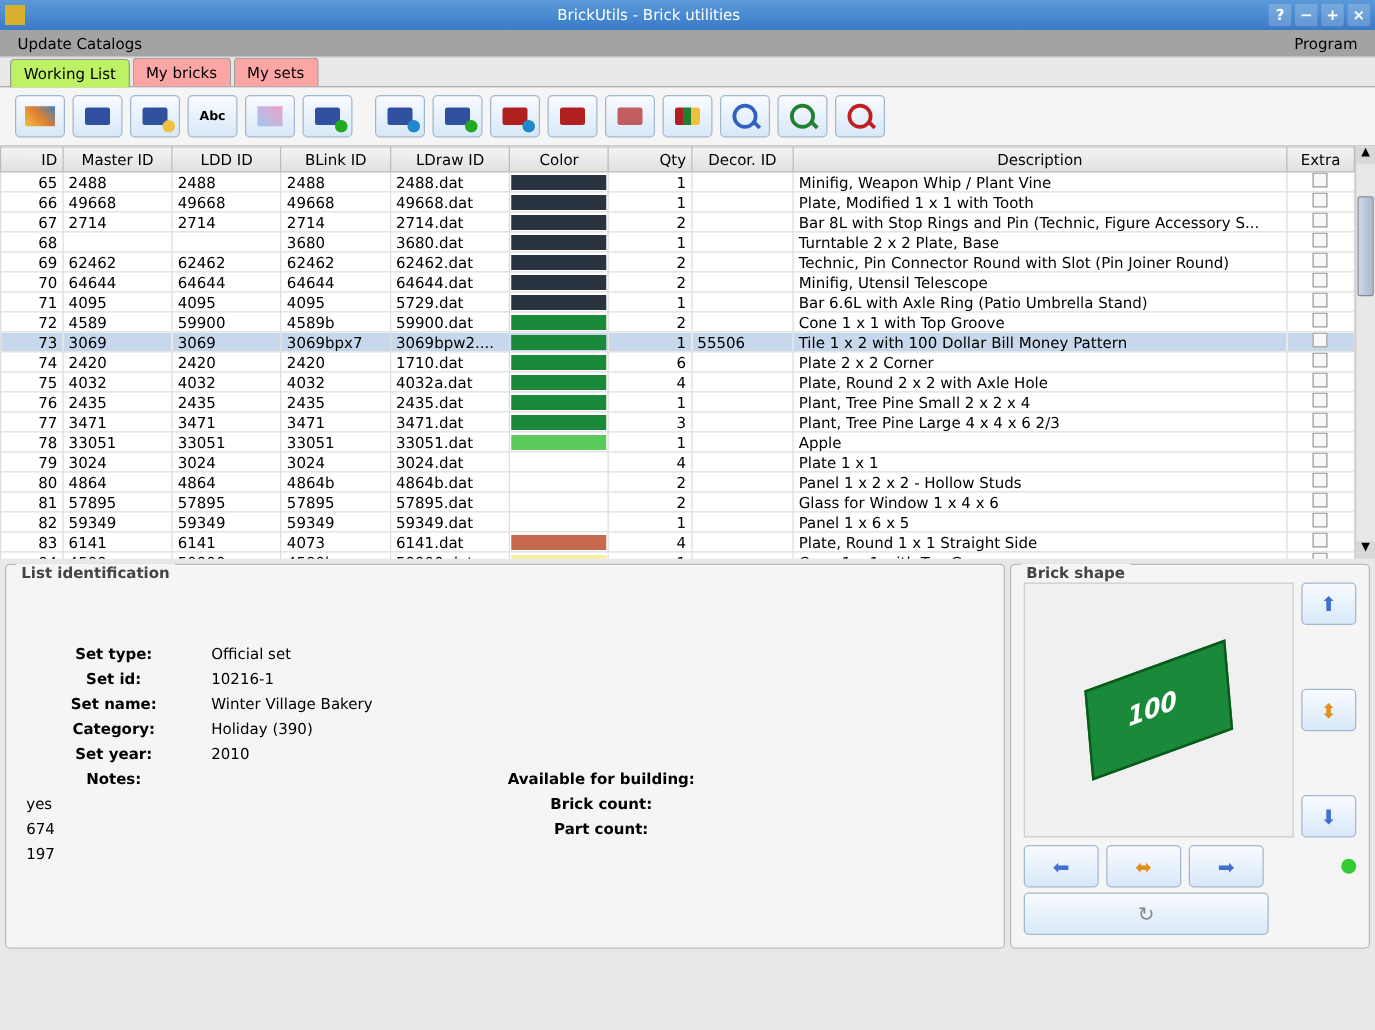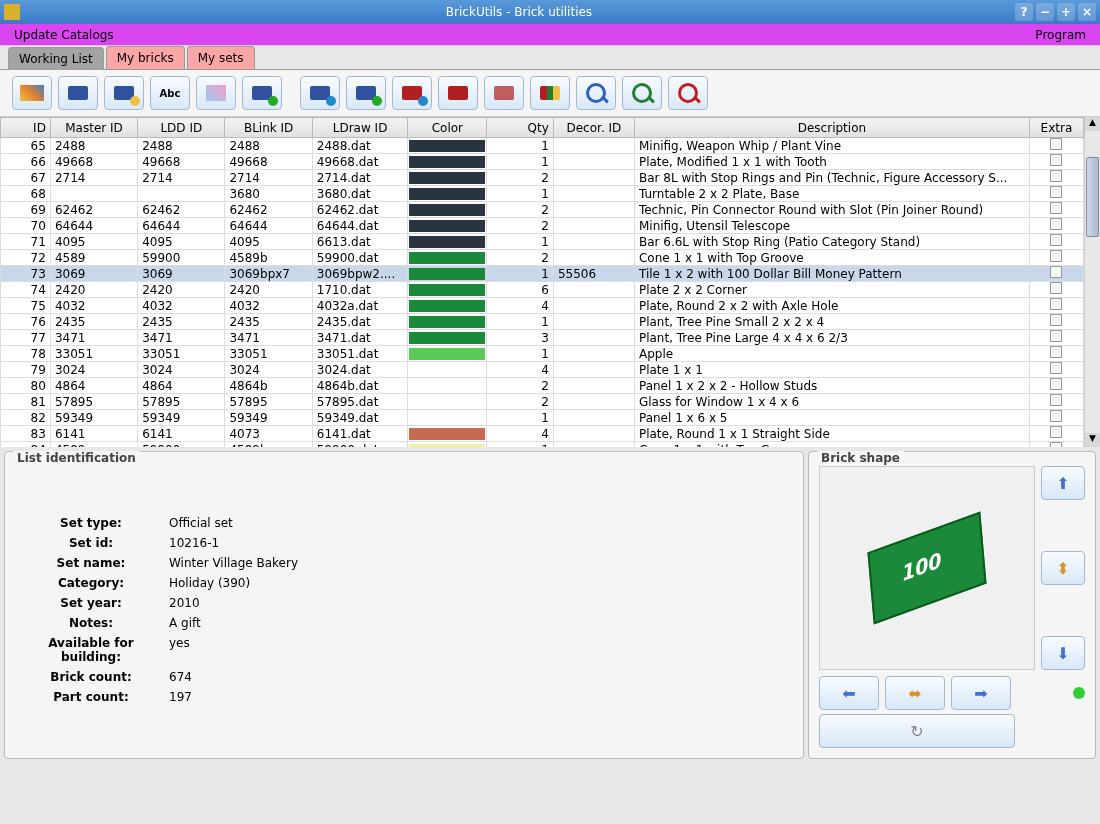--- a/index.html
+++ b/index.html
@@ -3,27 +3,27 @@
 <meta charset="utf-8">
 <style>
 * { box-sizing: border-box; margin: 0; padding: 0; }
 body { font-family: "DejaVu Sans", Arial, sans-serif; font-size: 12px; background: #e8e8e8; width: 1100px; height: 824px; overflow: hidden; }
 
 .titlebar { height: 24px; background: linear-gradient(to bottom, #5a9ad8, #3a7ac8); display: flex; align-items: center; color: white; padding: 0 4px; }
 .titlebar .icon { width: 16px; height: 16px; background: #d8b030; margin-right: 6px; }
 .titlebar .title { flex: 1; text-align: center; font-weight: normal; }
 .titlebar .winbtn { width: 18px; height: 18px; background: rgba(255,255,255,0.2); margin-left: 3px; display: flex; align-items: center; justify-content: center; color: white; font-weight: bold; border-radius: 2px; }
 
-.menubar { height: 22px; background: #d946ef; display: flex; align-items: center; padding: 0 6px; border-bottom: 1px solid #ccc; text-align: center; }
+.menubar { height: 22px; background: #a3a3a3; display: flex; align-items: center; padding: 0 6px; border-bottom: 1px solid #ccc; text-align: center; }
 .menubar .menuitem { padding: 2px 8px; }
 .menubar .spacer { flex: 1; }
 
 .tabs { height: 24px; display: flex; align-items: flex-end; padding-left: 8px; background: #e8e8e8; border-bottom: 1px solid #999; }
 .tab { padding: 4px 10px; border: 1px solid #999; border-bottom: none; background: #fca5a5; margin-right: 2px; border-radius: 4px 4px 0 0; }
-.tab.active { background: #a3a3a3; position: relative; top: 1px; }
+.tab.active { background: #bef264; position: relative; top: 1px; }
 
 .toolbar { background: #f5f5f5; padding: 6px 12px; display: flex; gap: 6px; border-bottom: 1px solid #ccc; }
 .tbtn { width: 40px; height: 34px; border: 1px solid #a0b8d0; border-radius: 4px; background: linear-gradient(to bottom, #f8fbff, #d8e8f8); display: flex; align-items: center; justify-content: center; position: relative; }
 .tsep { width: 6px; }
 .brick-blue { width: 20px; height: 14px; background: #3050a0; border-radius: 2px; }
 .brick-red { width: 20px; height: 14px; background: #b02020; border-radius: 2px; }
 .brick-multi { width: 20px; height: 14px; background: linear-gradient(to right, #b02020 33%, #208030 33%, #208030 66%, #f0c040 66%); border-radius: 2px; }
 .lens { width: 20px; height: 20px; border: 3px solid #3060c0; border-radius: 50%; position: relative; }
 .lens::after { content: ''; position: absolute; width: 8px; height: 3px; background: #3060c0; bottom: -1px; right: -6px; transform: rotate(45deg); }
 .lens.green { border-color: #208030; } .lens.green::after { background: #208030; }
@@ -250,27 +250,27 @@
             <td class="col-qty">2</td>
             <td class="col-decor"></td>
             <td class="col-desc">Minifig, Utensil Telescope</td>
             <td class="col-extra"><span class="chk"></span></td>
           </tr>
           <tr>
             <td class="col-id">71</td>
             <td class="col-master">4095</td>
             <td class="col-ldd">4095</td>
             <td class="col-blink">4095</td>
-            <td class="col-ldraw">6613.dat</td>
-            <td class="col-color">
-              <div class="swatch" style="background:#2a3340"></div>
-            </td>
-            <td class="col-qty">1</td>
-            <td class="col-decor"></td>
-            <td class="col-desc">Bar 6.6L with Stop Ring (Patio Category Stand)</td>
+            <td class="col-ldraw">5729.dat</td>
+            <td class="col-color">
+              <div class="swatch" style="background:#2a3340"></div>
+            </td>
+            <td class="col-qty">1</td>
+            <td class="col-decor"></td>
+            <td class="col-desc">Bar 6.6L with Axle Ring (Patio Umbrella Stand)</td>
             <td class="col-extra"><span class="chk"></span></td>
           </tr>
           <tr>
             <td class="col-id">72</td>
             <td class="col-master">4589</td>
             <td class="col-ldd">59900</td>
             <td class="col-blink">4589b</td>
             <td class="col-ldraw">59900.dat</td>
             <td class="col-color">
               <div class="swatch" style="background:#1a8a3a"></div>
@@ -466,21 +466,20 @@
         <div>Official set</div>
         <div class="lbl">Set id:</div>
         <div>10216-1</div>
         <div class="lbl">Set name:</div>
         <div>Winter Village Bakery</div>
         <div class="lbl">Category:</div>
         <div>Holiday (390)</div>
         <div class="lbl">Set year:</div>
         <div>2010</div>
         <div class="lbl">Notes:</div>
-        <div>A gift</div>
         <div class="lbl">Available for building:</div>
         <div>yes</div>
         <div class="lbl">Brick count:</div>
         <div>674</div>
         <div class="lbl">Part count:</div>
         <div>197</div>
       </div>
   </div>
   <div class="panel shape">
     <span class="panel-title">Brick shape</span>

